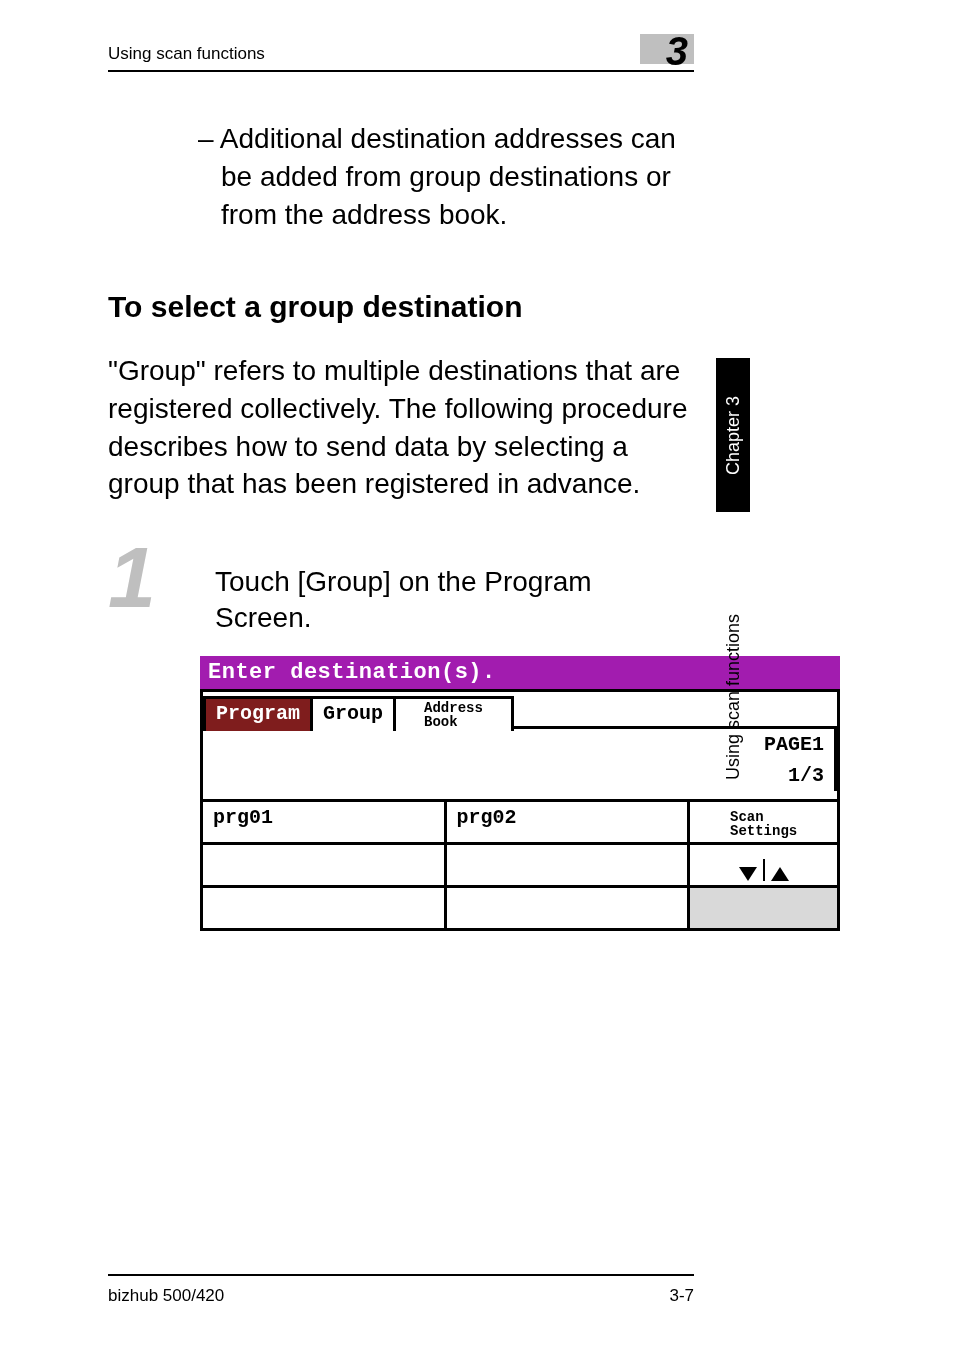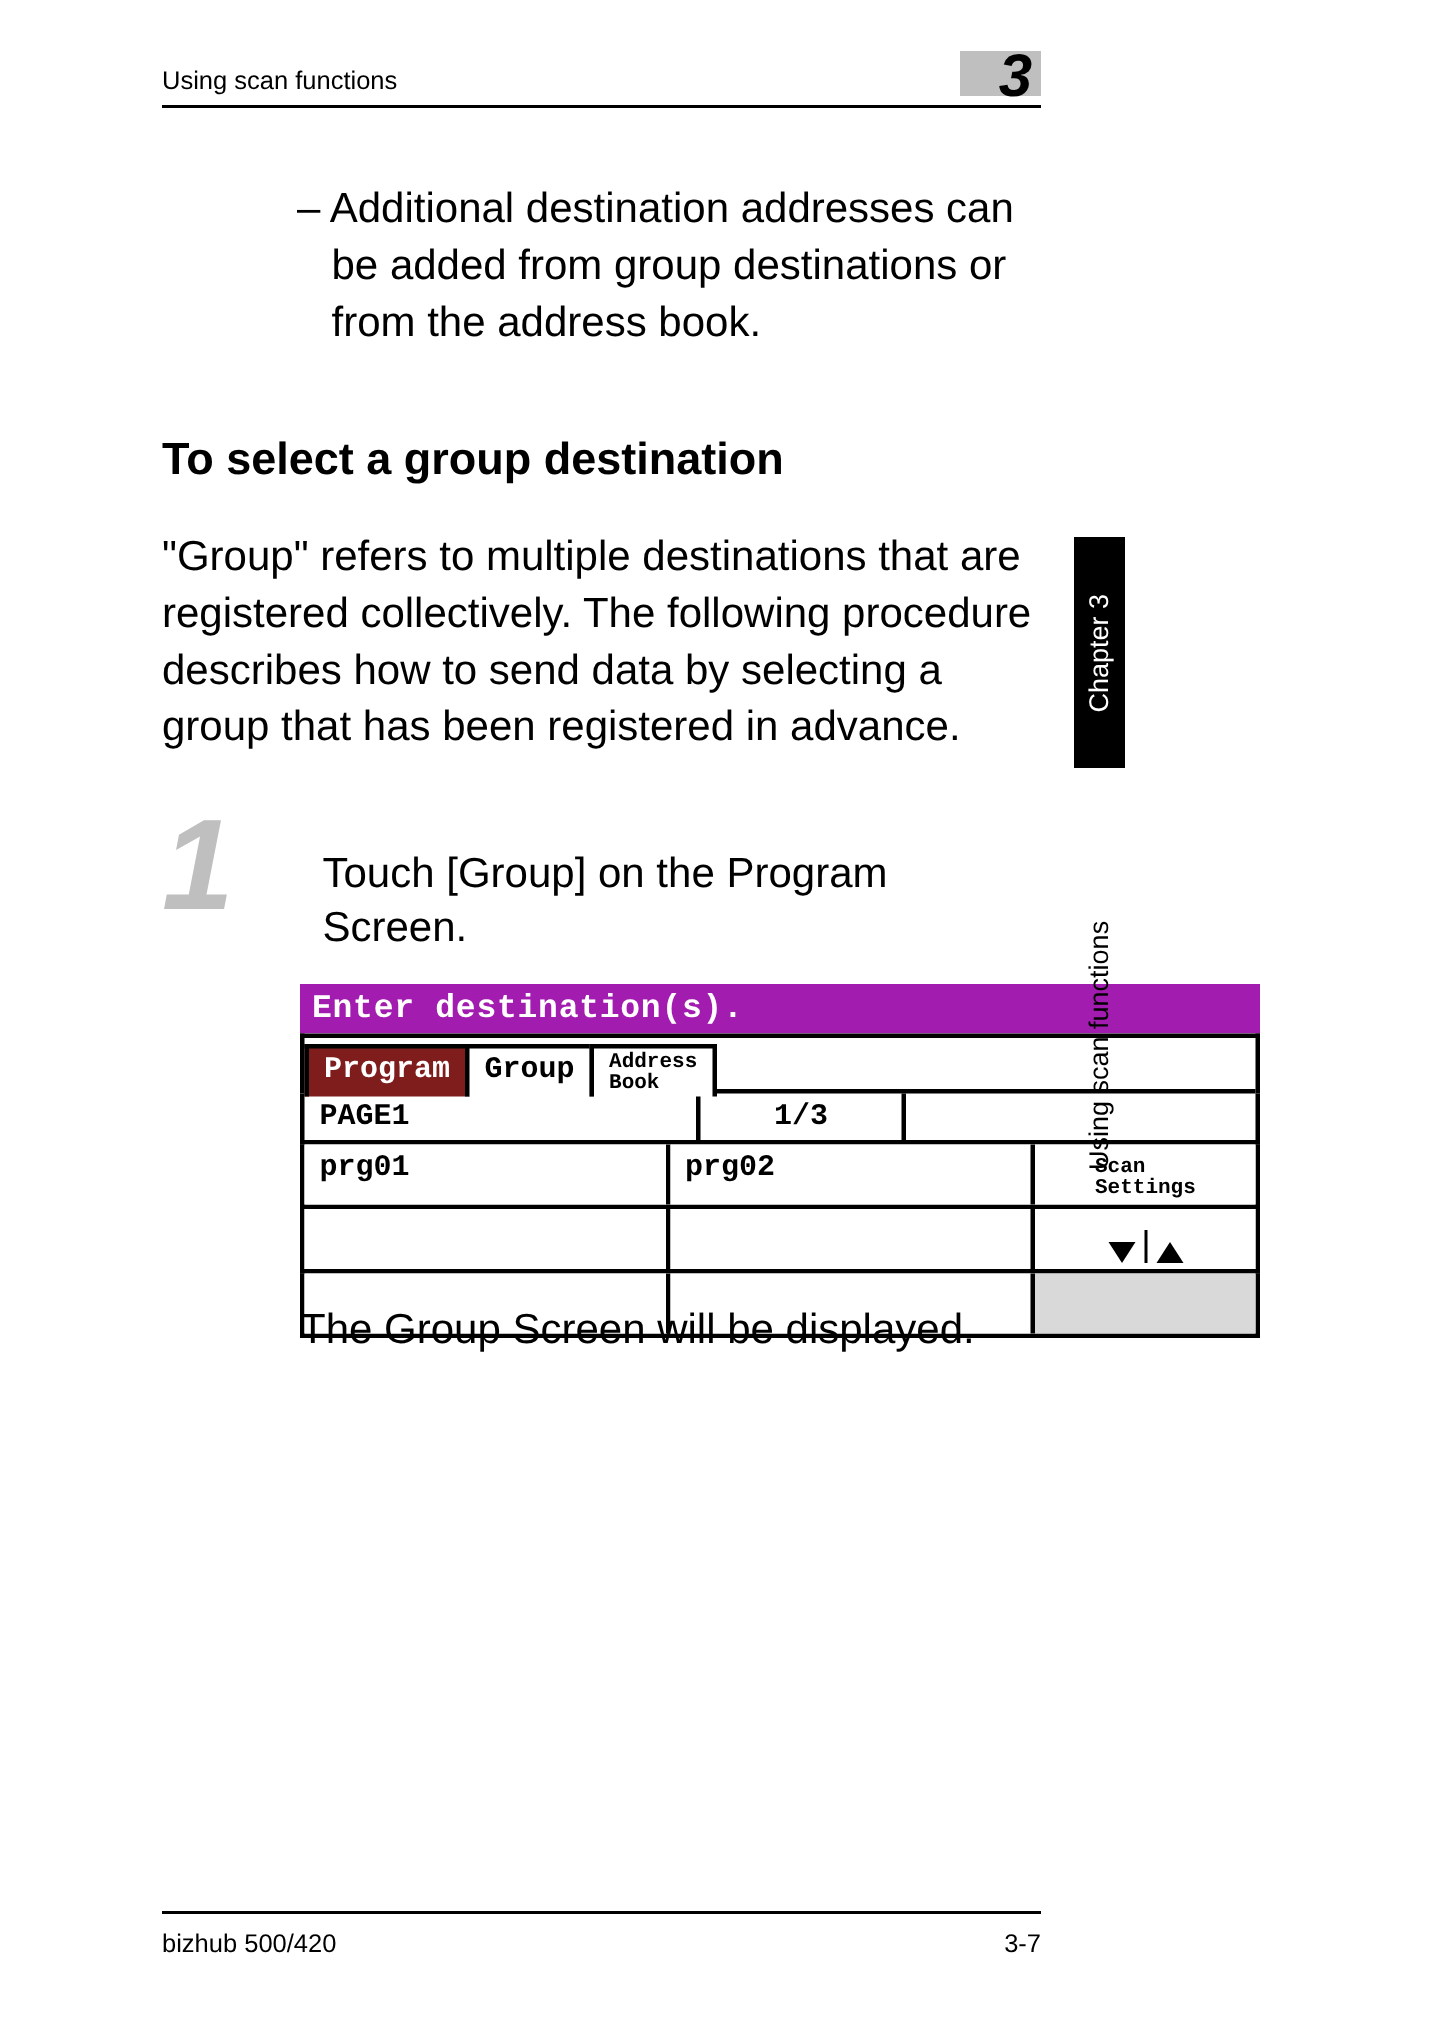--- a/index.html
+++ b/index.html
@@ -141,27 +141,28 @@
     background: #fff;
     color: #000;
   }
   .tab.active {
     background: #7f1d1d;
     color: #fff;
   }
   .tab.double {
     font-size: 14px;
     line-height: 1.0;
-    padding: 2px 10px;
+    padding: 2px 28px;
   }
   .row {
     display: flex;
     align-items: flex-end;
     border: 3px solid #000;
     border-top: none;
+    flex-direction: column;
   }
   .cell {
     border-right: 3px solid #000;
     padding: 4px 10px;
     font-size: 20px;
     display: flex;
     align-items: center;
   }
   .cell:last-child { border-right: none; }
   .cell.label { flex: 0 0 38%; }
@@ -334,21 +335,20 @@
 
       <div class="grid-row">
         <div class="grid-cell"></div>
         <div class="grid-cell"></div>
         <div class="grid-cell side-cell" style="background:#d9d9d9;"></div>
       </div>
 
     </div>
   </div>
 
-  <div class="caption">The Group Screen will be displayed.</div>
 
   <div class="side-chapter">Chapter 3</div>
   <div class="side-using">Using scan functions</div>
 
   <div class="ftr-rule"></div>
   <div class="ftr-left">bizhub 500/420</div>
   <div class="ftr-right">3-7</div>
 
 </div>
 

